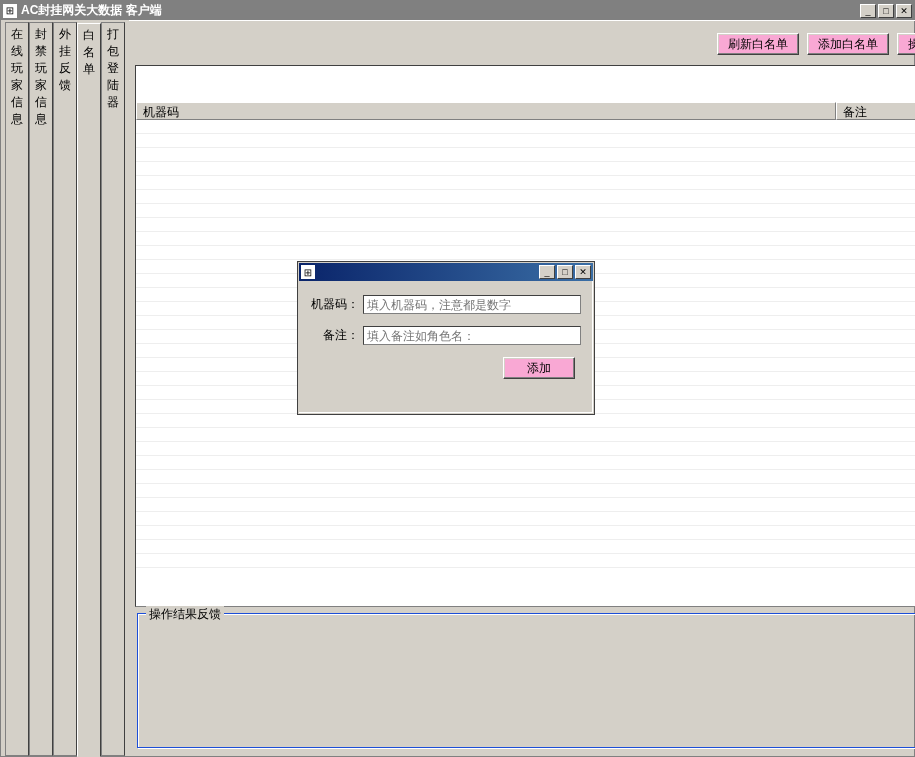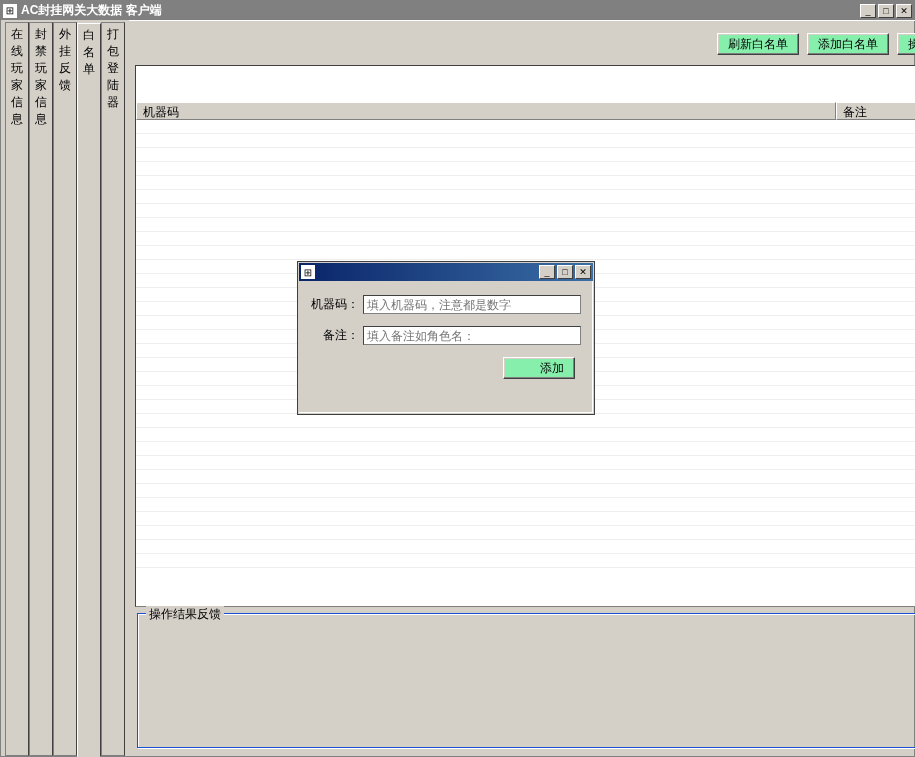--- a/index.html
+++ b/index.html
@@ -94,28 +94,27 @@
 .toolbar {
   display: flex;
   justify-content: flex-end;
   gap: 8px;
   padding: 6px 4px 10px 4px;
 }
 .btn {
   min-width: 75px;
   height: 22px;
   padding: 0 10px;
-  background: #86efac;
+  background: #f9a8d4;
   border: 1px solid #404040;
   border-top-color: #fff;
   border-left-color: #fff;
   box-shadow: inset -1px -1px 0 #808080, inset 1px 1px 0 #d4d0c8;
   font-size: 12px;
   cursor: pointer;
-  text-align: right;
 }
 .table-wrap {
   flex: 1;
   border: 1px solid #808080;
   border-top-color: #404040;
   border-left-color: #404040;
   background: #fff;
   display: flex;
   flex-direction: column;
   overflow: hidden;

